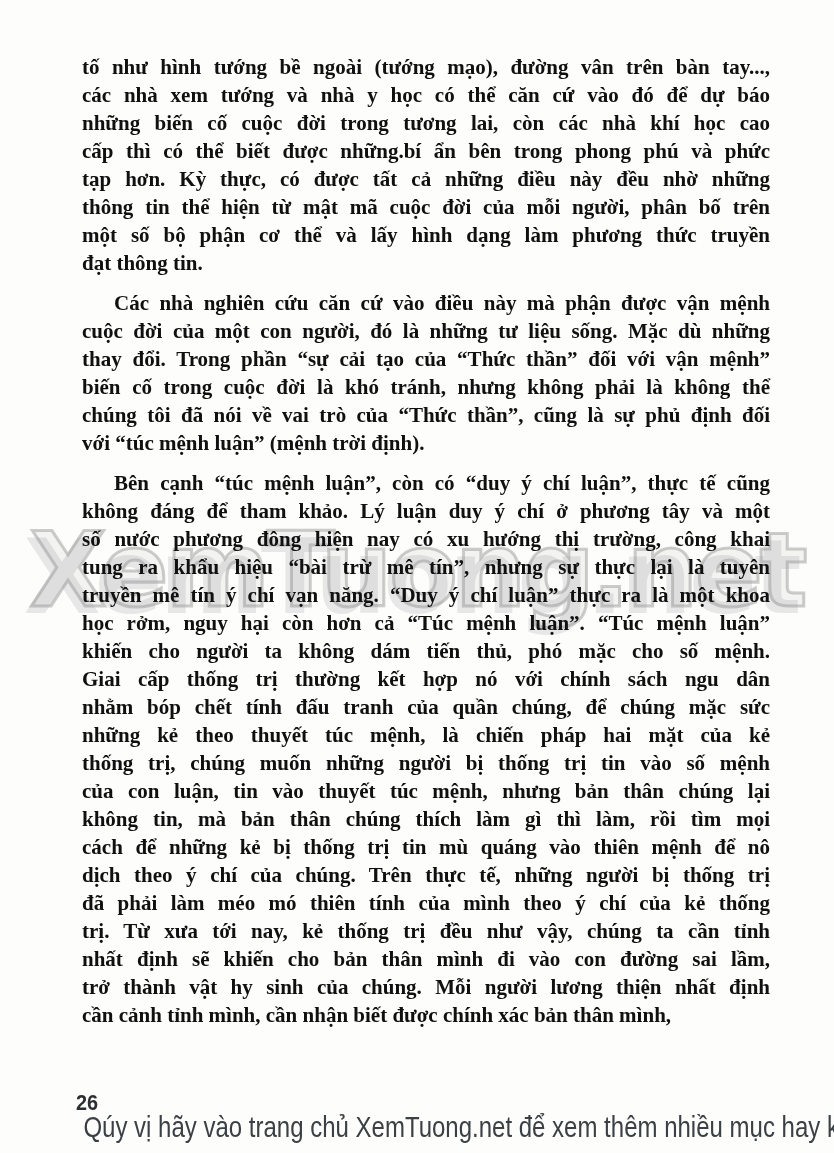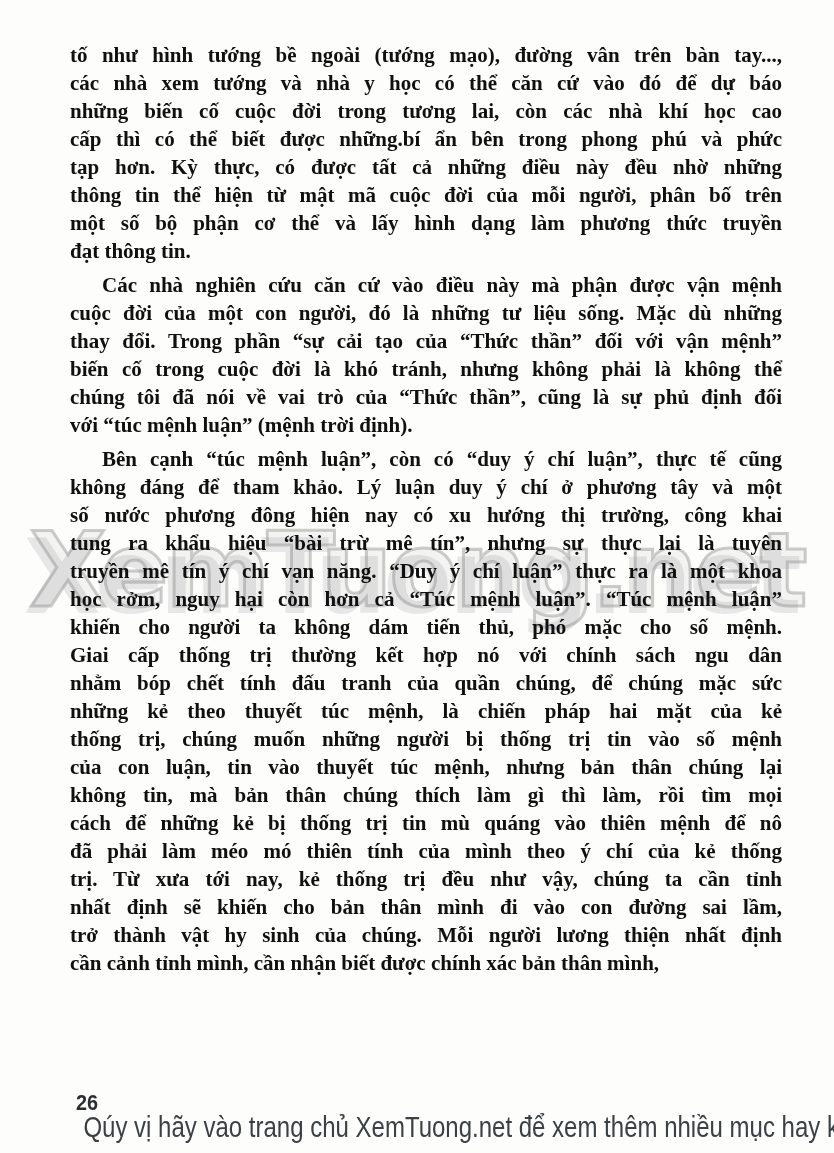--- a/index.html
+++ b/index.html
@@ -35,21 +35,21 @@
     position: absolute;
     left: 70px;
     top: 41px;
     width: 712px;
     z-index: 1;
     color: #101010;
     font-size: 21px;
     font-weight: bold;
     line-height: 28px;
   }
-  .paragraph { margin: 0; }
+  .paragraph { margin: 12px; }
   .paragraph + .paragraph { margin-top: 6px; }
   .jline {
     text-align: justify;
     text-align-last: justify;
     white-space: normal;
   }
   .jline.first-indent { text-indent: 32px; }
   .jline.last-line { text-align-last: left; }
   .pagenum {
     position: absolute;
@@ -112,20 +112,21 @@
         <div class="jline">truyền mê tín ý chí vạn năng. “Duy ý chí luận” thực ra là một khoa</div>
         <div class="jline">học rởm, nguy hại còn hơn cả “Túc mệnh luận”. “Túc mệnh luận”</div>
         <div class="jline">khiến cho người ta không dám tiến thủ, phó mặc cho số mệnh.</div>
         <div class="jline">Giai cấp thống trị thường kết hợp nó với chính sách ngu dân</div>
         <div class="jline">nhằm bóp chết tính đấu tranh của quần chúng, để chúng mặc sức</div>
         <div class="jline">những kẻ theo thuyết túc mệnh, là chiến pháp hai mặt của kẻ</div>
         <div class="jline">thống trị, chúng muốn những người bị thống trị tin vào số mệnh</div>
         <div class="jline">của con luận, tin vào thuyết túc mệnh, nhưng bản thân chúng lại</div>
         <div class="jline">không tin, mà bản thân chúng thích làm gì thì làm, rồi tìm mọi</div>
         <div class="jline">cách để những kẻ bị thống trị tin mù quáng vào thiên mệnh để nô</div>
+        <div class="jline">dịch theo ý chí của chúng. Trên thực tế, những người bị thống trị</div>
         <div class="jline">đã phải làm méo mó thiên tính của mình theo ý chí của kẻ thống</div>
         <div class="jline">trị. Từ xưa tới nay, kẻ thống trị đều như vậy, chúng ta cần tỉnh</div>
         <div class="jline">nhất định sẽ khiến cho bản thân mình đi vào con đường sai lầm,</div>
         <div class="jline">trở thành vật hy sinh của chúng. Mỗi người lương thiện nhất định</div>
         <div class="jline last-line">cần cảnh tỉnh mình, cần nhận biết được chính xác bản thân mình,</div>
       </div>
     </div>
 
   <div class="pagenum">26</div>
 

